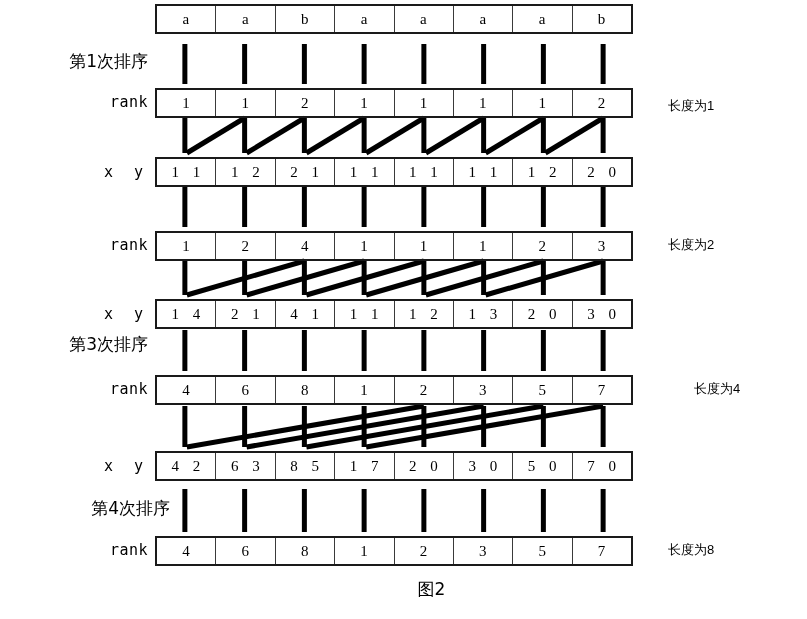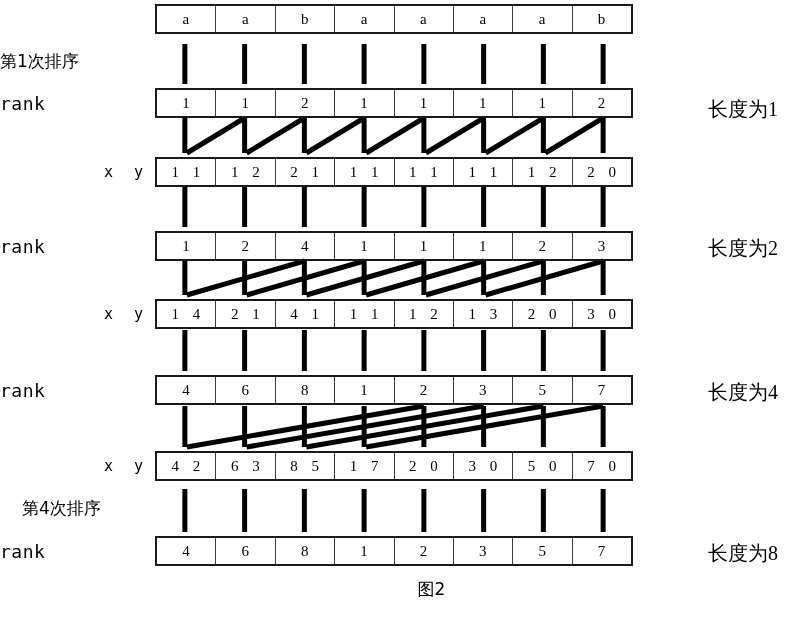--- a/index.html
+++ b/index.html
@@ -50,47 +50,48 @@
   }
   .cell.pair span {
     display: inline-block;
     width: 12px;
     text-align: center;
   }
 
   
   .lbl-left {
     position: absolute;
+    text-align: right;
     font-size: 17px;
     white-space: nowrap;
     line-height: 1;
   }
   .lbl-left.cjk {
     font-family: "DejaVu Sans", "Liberation Sans", sans-serif;
     font-size: 17px;
   }
   .lbl-left.mono {
     font-family: "DejaVu Sans Mono", "Liberation Mono", monospace;
-    font-size: 18px;
+    font-size: 15px;
     letter-spacing: 0.5px;
   }
   .lbl-xy {
     position: absolute;
     font-family: "DejaVu Sans Mono", "Liberation Mono", monospace;
     font-size: 15px;
     white-space: nowrap;
     line-height: 1;
   }
 
   
   .lbl-right {
     position: absolute;
-    left: 708px;
-    font-family: Liberation Serif, serif;
-    font-size: 20px;
+    left: 668px;
+    font-family: Liberation Sans, sans-serif;
+    font-size: 13px;
     white-space: nowrap;
     line-height: 1;
   }
 
   
   #caption {
     position: absolute;
     left: 0;
     width: 807px;
     text-align: center;
@@ -297,33 +298,34 @@
     <div class="cell pair">
         <span>2</span>
         <span>0</span>
       </div>
     <div class="cell pair">
         <span>3</span>
         <span>0</span>
       </div>
   </div>
 
+  <div class="lbl-left cjk" style="left:0px; top:336px; width:148px;">第3次排序</div>
 
   <div class="lbl-left mono" style="left:0px; top:382px; width:148px;">rank</div>
   <div class="row" id="row-rank3" style="top:375px;">
     <div class="cell">4</div>
     <div class="cell">6</div>
     <div class="cell">8</div>
     <div class="cell">1</div>
     <div class="cell">2</div>
     <div class="cell">3</div>
     <div class="cell">5</div>
     <div class="cell">7</div>
   </div>
-  <div class="lbl-right" style="top:382px;">长度为4</div>
+  <div class="lbl-right" style="top:382px;margin-left:26px;">长度为4</div>
 
   <div class="lbl-xy" style="left:104px; top:459px;">x</div>
   <div class="lbl-xy" style="left:134px; top:459px;">y</div>
   <div class="row" id="row-xy3" style="top:451px;">
     <div class="cell pair">
         <span>4</span>
         <span>2</span>
       </div>
     <div class="cell pair">
         <span>6</span>

